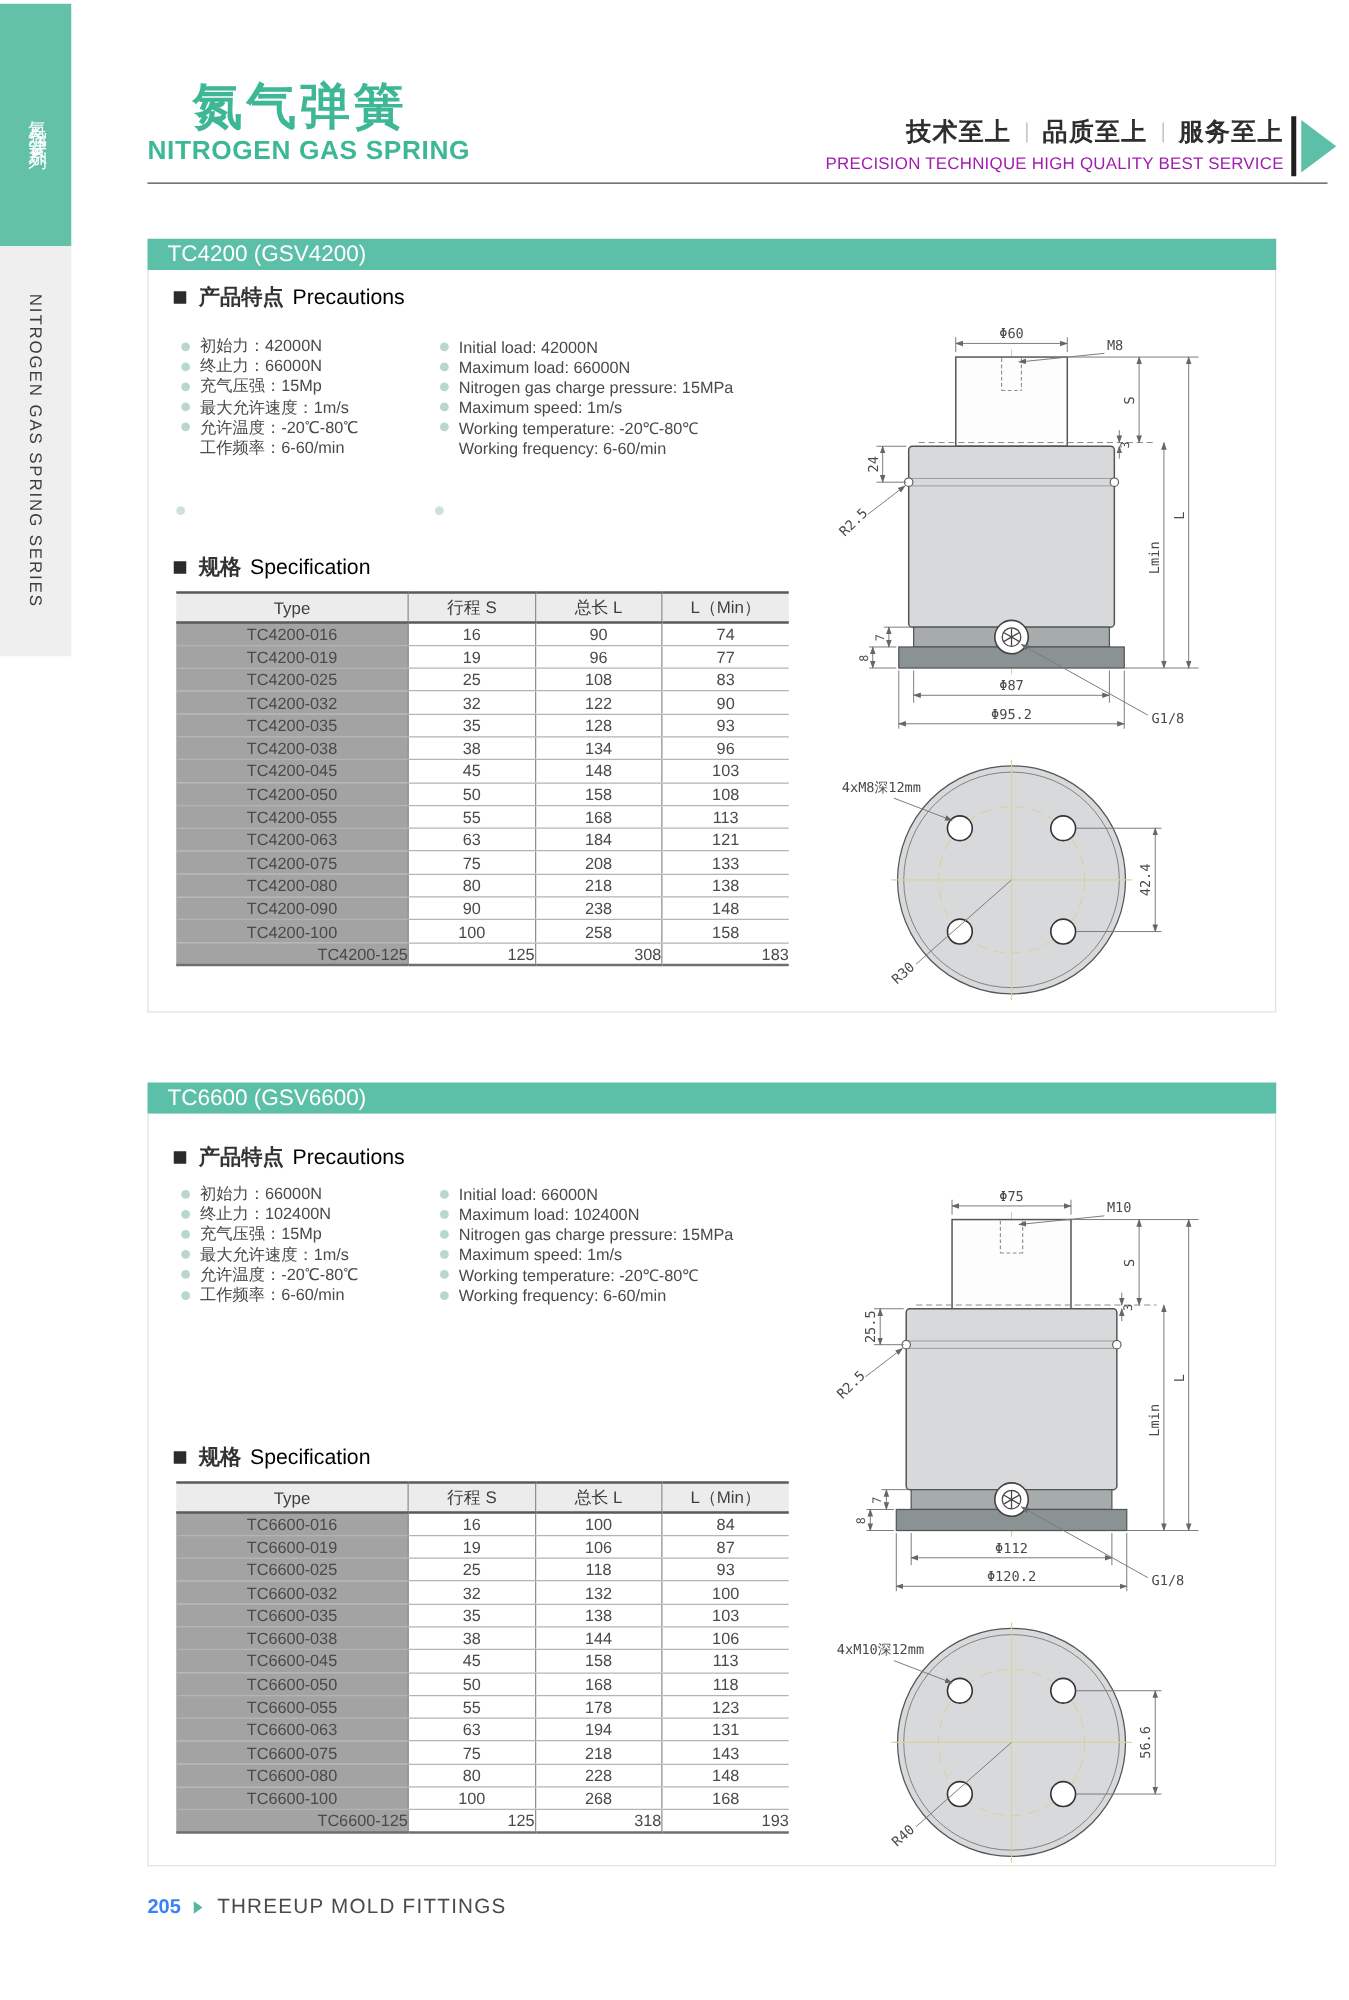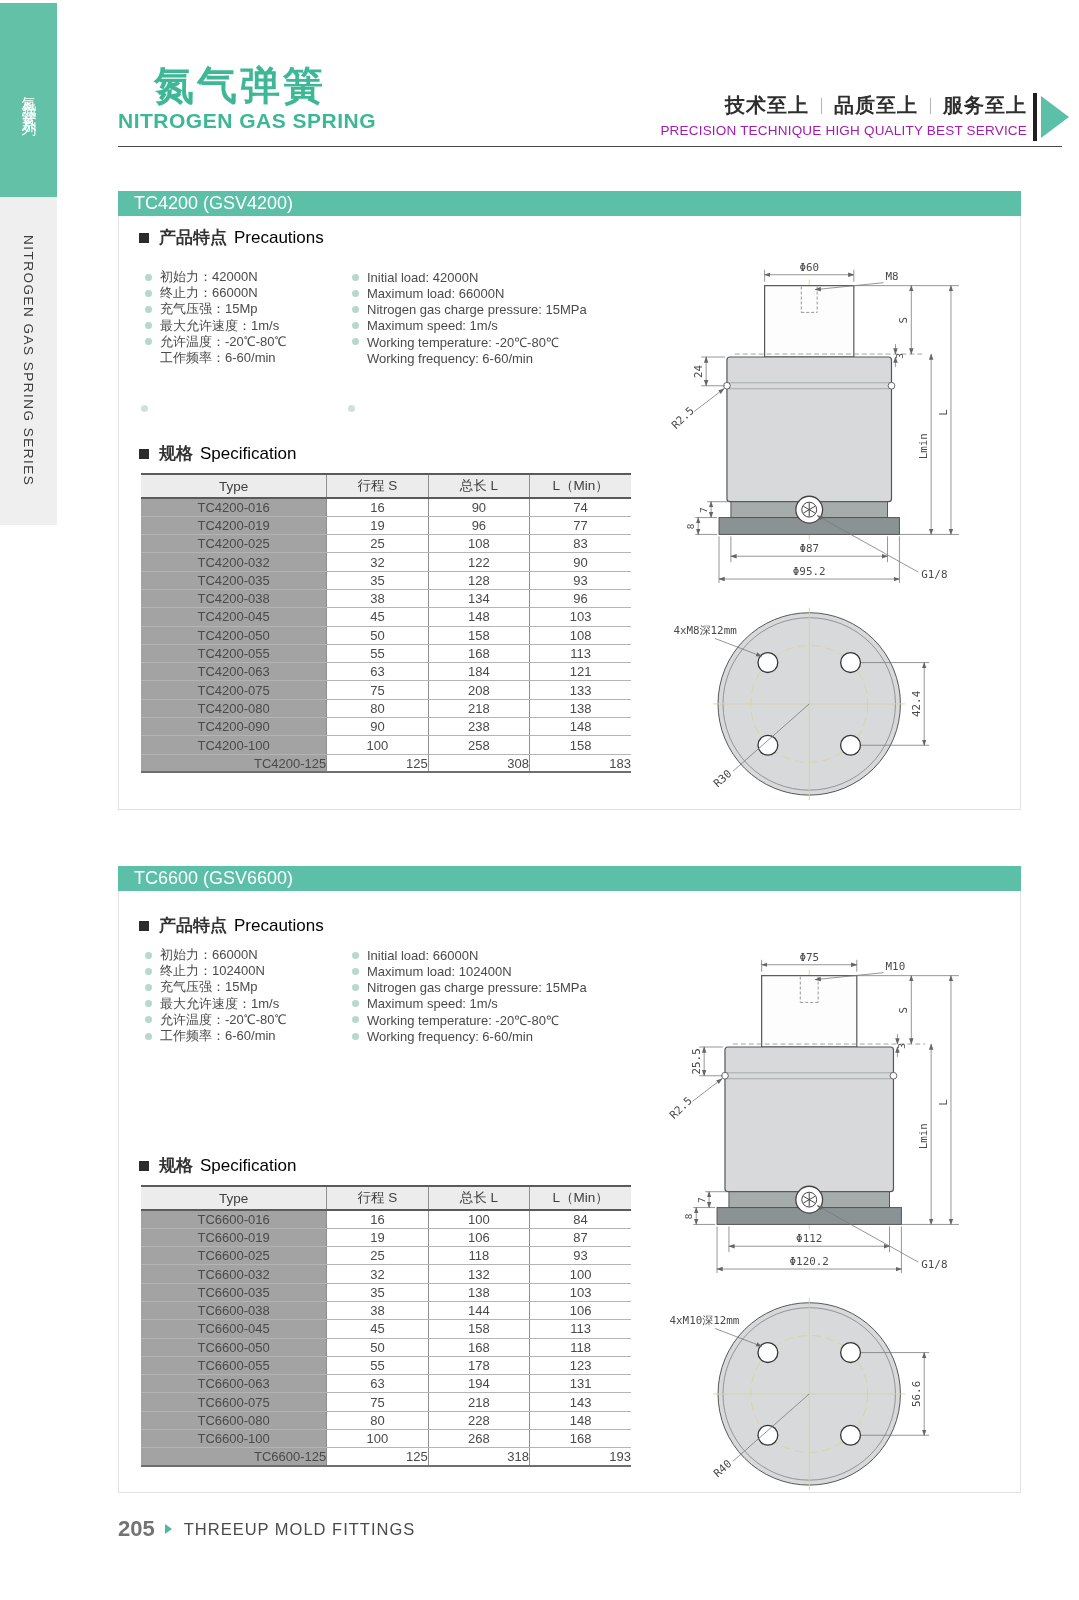--- a/index.html
+++ b/index.html
@@ -61,21 +61,21 @@
 
   
   svg.drawing{position:absolute;left:545px;}
   #panel-1 svg.drawing{top:30px;}
   #panel-2 svg.drawing{top:45px;}
   svg.drawing text{font-family:"DejaVu Sans Mono",monospace;font-size:11px;fill:#4a4a4a;}
   svg.drawing text.tiny{font-size:9.5px;}
 
   
   .footer{position:absolute;left:118px;top:1516px;display:flex;align-items:center;}
-  .footer .pg{font-size:22px;font-weight:bold;color:#737373;text-align:center;}
+  .footer .pg{font-size:16px;font-weight:bold;color:#3b82f6;text-align:center;}
   .footer .tri{width:0;height:0;border-left:7px solid #4fb89d;border-top:5px solid transparent;
     border-bottom:5px solid transparent;margin:0 12px 0 10px;}
   .footer .brand-name{font-size:16.5px;color:#4a4a4a;letter-spacing:1px;}
 </style>
 </head>
 <body>
 
 <div class="side-teal" data-interactable="false">
   <span data-interactable="false">氮气弹簧系列</span>
 </div>

